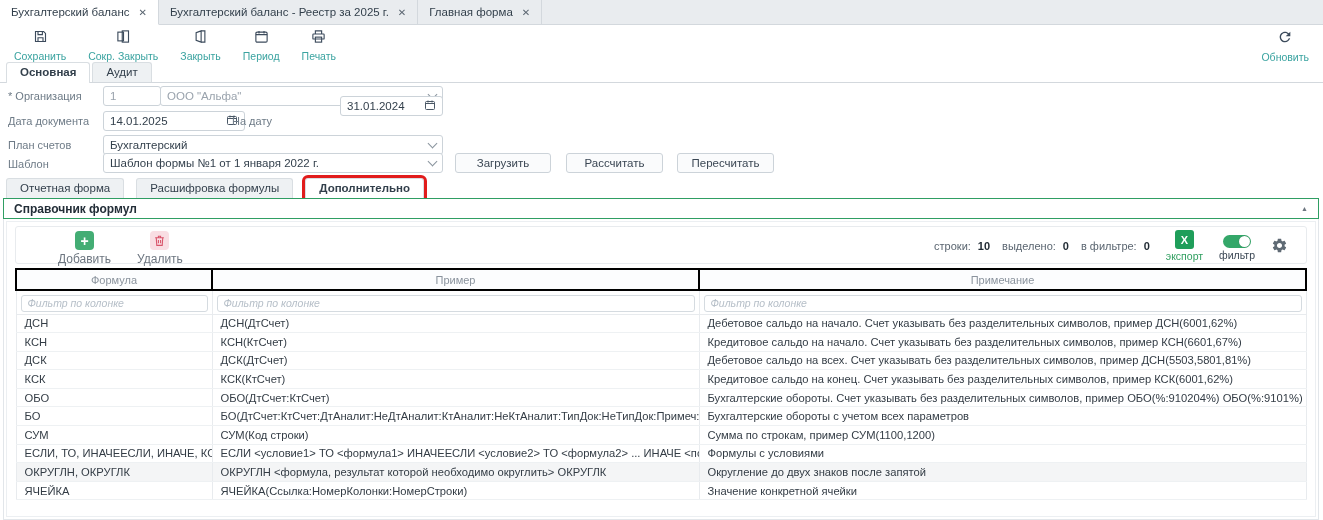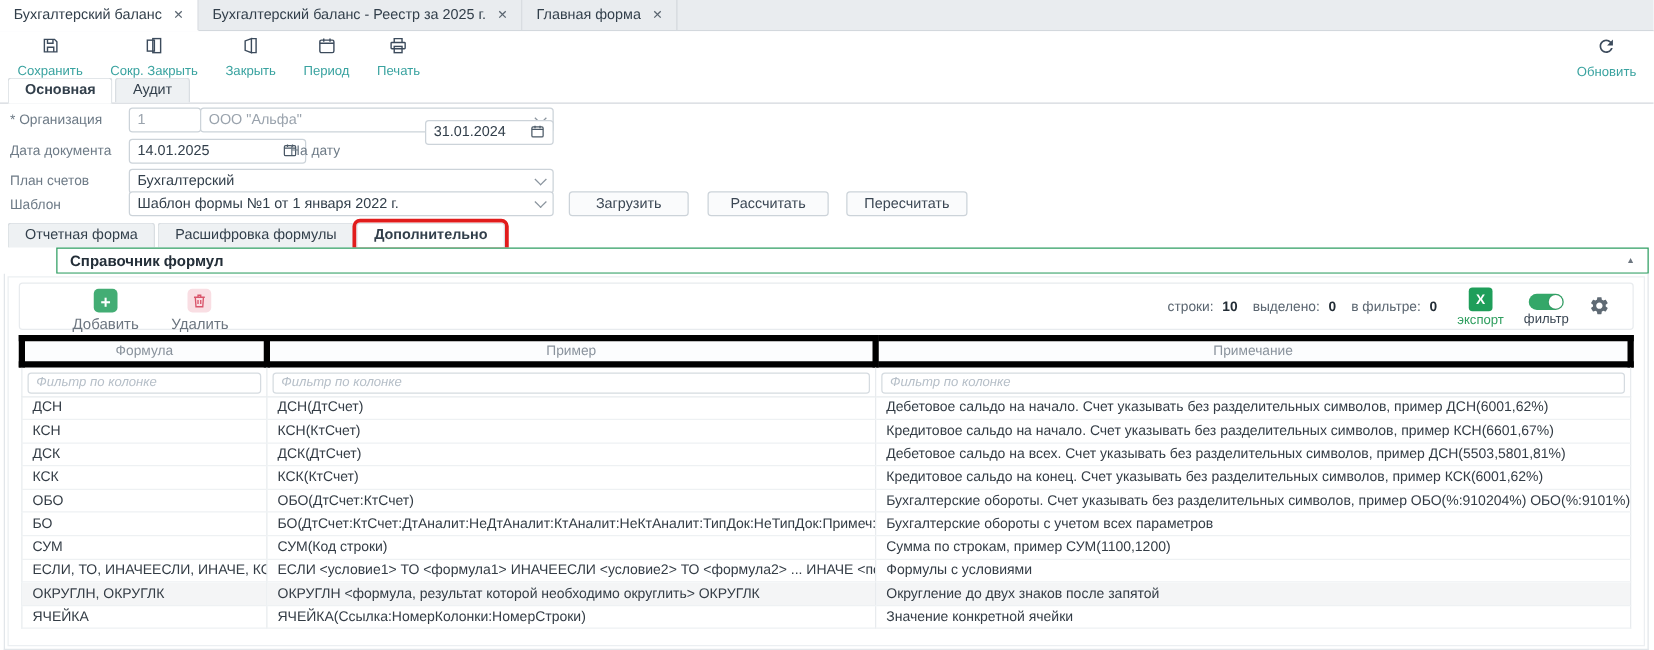--- a/index.html
+++ b/index.html
@@ -38,28 +38,28 @@
   .chev { width:7px; height:7px; border-left:1.6px solid #8a949e; border-bottom:1.6px solid #8a949e;
     transform:rotate(-45deg); margin-left:auto; margin-top:-3px; flex:none; }
   .cal { margin-left:auto; flex:none; }
   .btn { position:absolute; height:20px; font-size:11.5px; color:#3b4754; background:#fafbfc;
     border:1px solid #ccd3d9; border-radius:3px; cursor:pointer; font-family:inherit; }
 
   
   .detail-tabs { position:absolute; top:177px; left:0; right:0; height:21px;
     display:flex; align-items:flex-end; padding-left:6px; }
   .dtab { font-size:11.5px; color:#323f4b; padding:3px 13px 4px; border:1px solid #d9dee2;
-    border-bottom:none; border-radius:3px 3px 0 0; background:#eef1f3; margin-right:2px; cursor:pointer; }
+    border-bottom:none; border-radius:3px 3px 0 0; background:#eef1f3; margin-right:12px; cursor:pointer; }
   .dtab.active { background:#fff; font-weight:bold; }
   .dtab.annotated { outline:3px solid #e11c1c; outline-offset:0px; }
 
   
   .panel-header { position:absolute; top:198px; left:3px; right:4px; height:21px;
     border:1px solid #2f9e63; background:#fff; display:flex; align-items:center;
-    padding:0 10px; cursor:pointer;margin-left:42px; }
+    padding:0 10px; cursor:pointer; }
   .panel-title { font-size:12px; font-weight:bold; color:#232e38; }
   .collapse { margin-left:auto; font-size:7px; color:#6d7680; }
 
   .panel-body { position:absolute; top:219px; left:3px; right:4px; bottom:0;
     border:1px solid #e2e6ea; border-top:none; background:#fff; padding:2px; }
   .panel-inner { width:100%; height:100%; border:1px solid #eceff2; background:#fff; }
 
   
   .grid-toolbar { margin:4px 8px 0 8px; height:38px; border:1px solid #e8ebee; border-radius:3px;
     display:flex; align-items:flex-start; padding:4px 18px 0 42px; }
@@ -79,21 +79,21 @@
   .lbl-dark { color:#3b4754; }
   .switch { width:28px; height:13px; border-radius:7px; background:#34a769; position:relative; margin-top:3px; }
   .switch::after { content:""; position:absolute; right:1px; top:1px; width:11px; height:11px;
     border-radius:50%; background:#fff; box-shadow:0 0 1px rgba(0,0,0,.35); }
   .gear { cursor:pointer; margin-top:2px; }
 
   
   table.grid { margin:4px 8px 0 8px; width:calc(100% - 16px); border-collapse:collapse;
     table-layout:fixed; }
   table.grid th { font-size:11px; font-weight:normal; color:#8a939d; background:#fcfdfe;
-    border:5px solid #000000; height:21px; cursor:pointer; }
+    border:2px solid #000000; height:21px; cursor:pointer; }
   table.grid td.fcell { border:1px solid #e8ebee; padding:2px 4px; height:21px; }
   table.grid td.fcell input { width:100%; height:17px; border:1px solid #d5dbe0; border-radius:3px;
     font-size:10.5px; padding:0 6px; outline:none; font-family:inherit; color:#323f4b; }
   table.grid td.fcell input::placeholder { font-style:italic; color:#b6bfc8; }
   table.grid td.cell { font-size:11.2px; color:#333c45; border:1px solid #eef1f3;
     border-left:1px solid #e8ebee; border-right:1px solid #e8ebee; height:18.6px;
     padding:1px 8px; white-space:nowrap; overflow:hidden; }
   tr.shaded td.cell { background:#f4f5f6; }
   tr.data-row { cursor:pointer; }
 </style>

